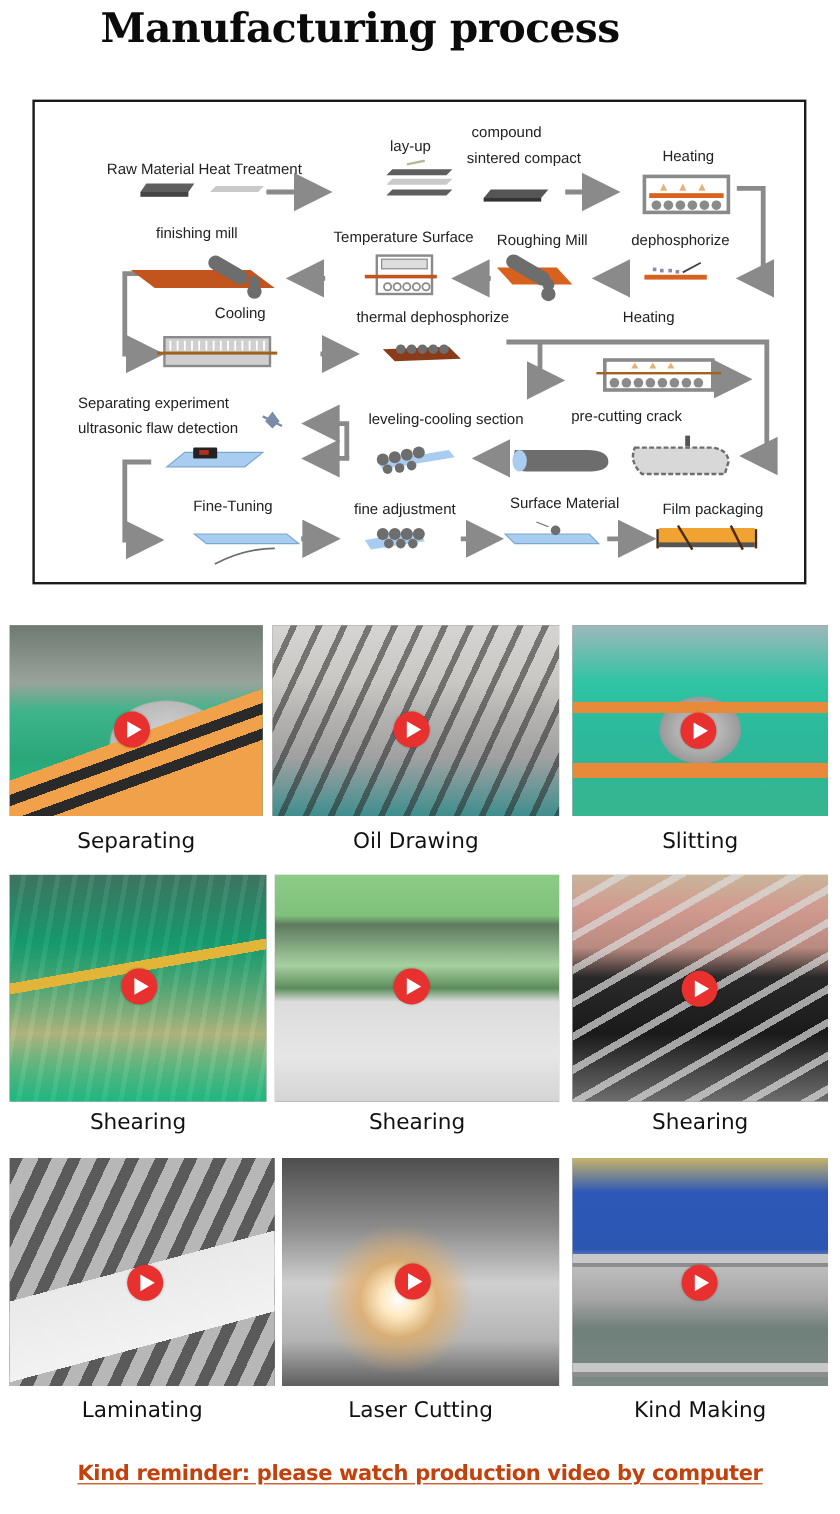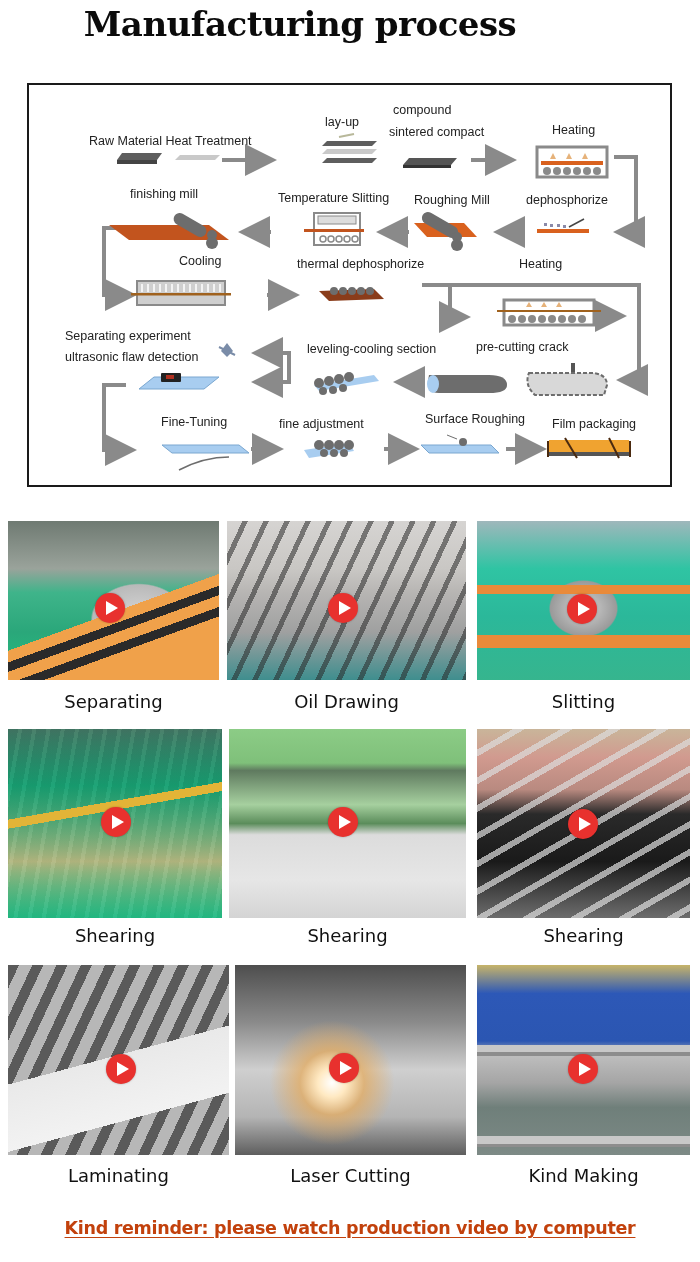--- a/index.html
+++ b/index.html
@@ -258,32 +258,32 @@
     </g>
   </svg>
 
   <div class="step-label" style="left:60px; top:37px;margin-top:12px;">Raw Material Heat Treatment</div>
   <div class="step-label" style="left:296px; top:30px;">lay-up</div>
   <div class="step-label" style="left:364px; top:18px;">compound</div>
   <div class="step-label" style="left:360px; top:40px;">sintered compact</div>
   <div class="step-label" style="left:523px; top:38px;">Heating</div>
   <div class="step-label" style="left:497px; top:108px;">dephosphorize</div>
   <div class="step-label" style="left:385px; top:108px;">Roughing Mill</div>
-  <div class="step-label" style="left:249px; top:106px;">Temperature Slitting</div>
+  <div class="step-label" style="left:249px; top:106px;">Temperature Surface</div>
   <div class="step-label" style="left:101px; top:102px;">finishing mill</div>
   <div class="step-label" style="left:150px; top:169px;">Cooling</div>
   <div class="step-label" style="left:268px; top:172px;">thermal dephosphorize</div>
   <div class="step-label" style="left:490px; top:172px;">Heating</div>
   <div class="step-label" style="left:447px; top:255px;">pre-cutting crack</div>
   <div class="step-label" style="left:278px; top:257px;">leveling-cooling section</div>
   <div class="step-label" style="left:36px; top:244px;">Separating experiment</div>
   <div class="step-label" style="left:36px; top:265px;">ultrasonic flaw detection</div>
   <div class="step-label" style="left:132px; top:330px;">Fine-Tuning</div>
-  <div class="step-label" style="left:250px; top:332px;">fine adjustment</div>
-  <div class="step-label" style="left:396px; top:327px;">Surface Roughing</div>
+  <div class="step-label" style="left:266px; top:332px;">fine adjustment</div>
+  <div class="step-label" style="left:396px; top:327px;">Surface Material</div>
   <div class="step-label" style="left:523px; top:332px;">Film packaging</div>
 </div>
 
 <div class="photo" style="left:8px; top:521px; width:211px; height:159px;">
   <div class="scene" style="background:
     linear-gradient(160deg, transparent 55%, #f0a14a 55%, #f0a14a 60%, #2a2a2a 60%, #2a2a2a 64%, #f0a14a 64%, #f0a14a 69%, #2a2a2a 69%, #2a2a2a 73%, #f0a14a 73%),
     radial-gradient(ellipse at 62% 62%, #d9d9d9 0%, #b9b9b9 25%, transparent 26%),
     linear-gradient(180deg, #6f7a72 0%, #9aa39b 30%, #3fb48a 45%, #2aa77a 70%, #25c07d 100%);"></div>
   <div class="play" style="left:87px; top:72px;"></div>
 </div>

